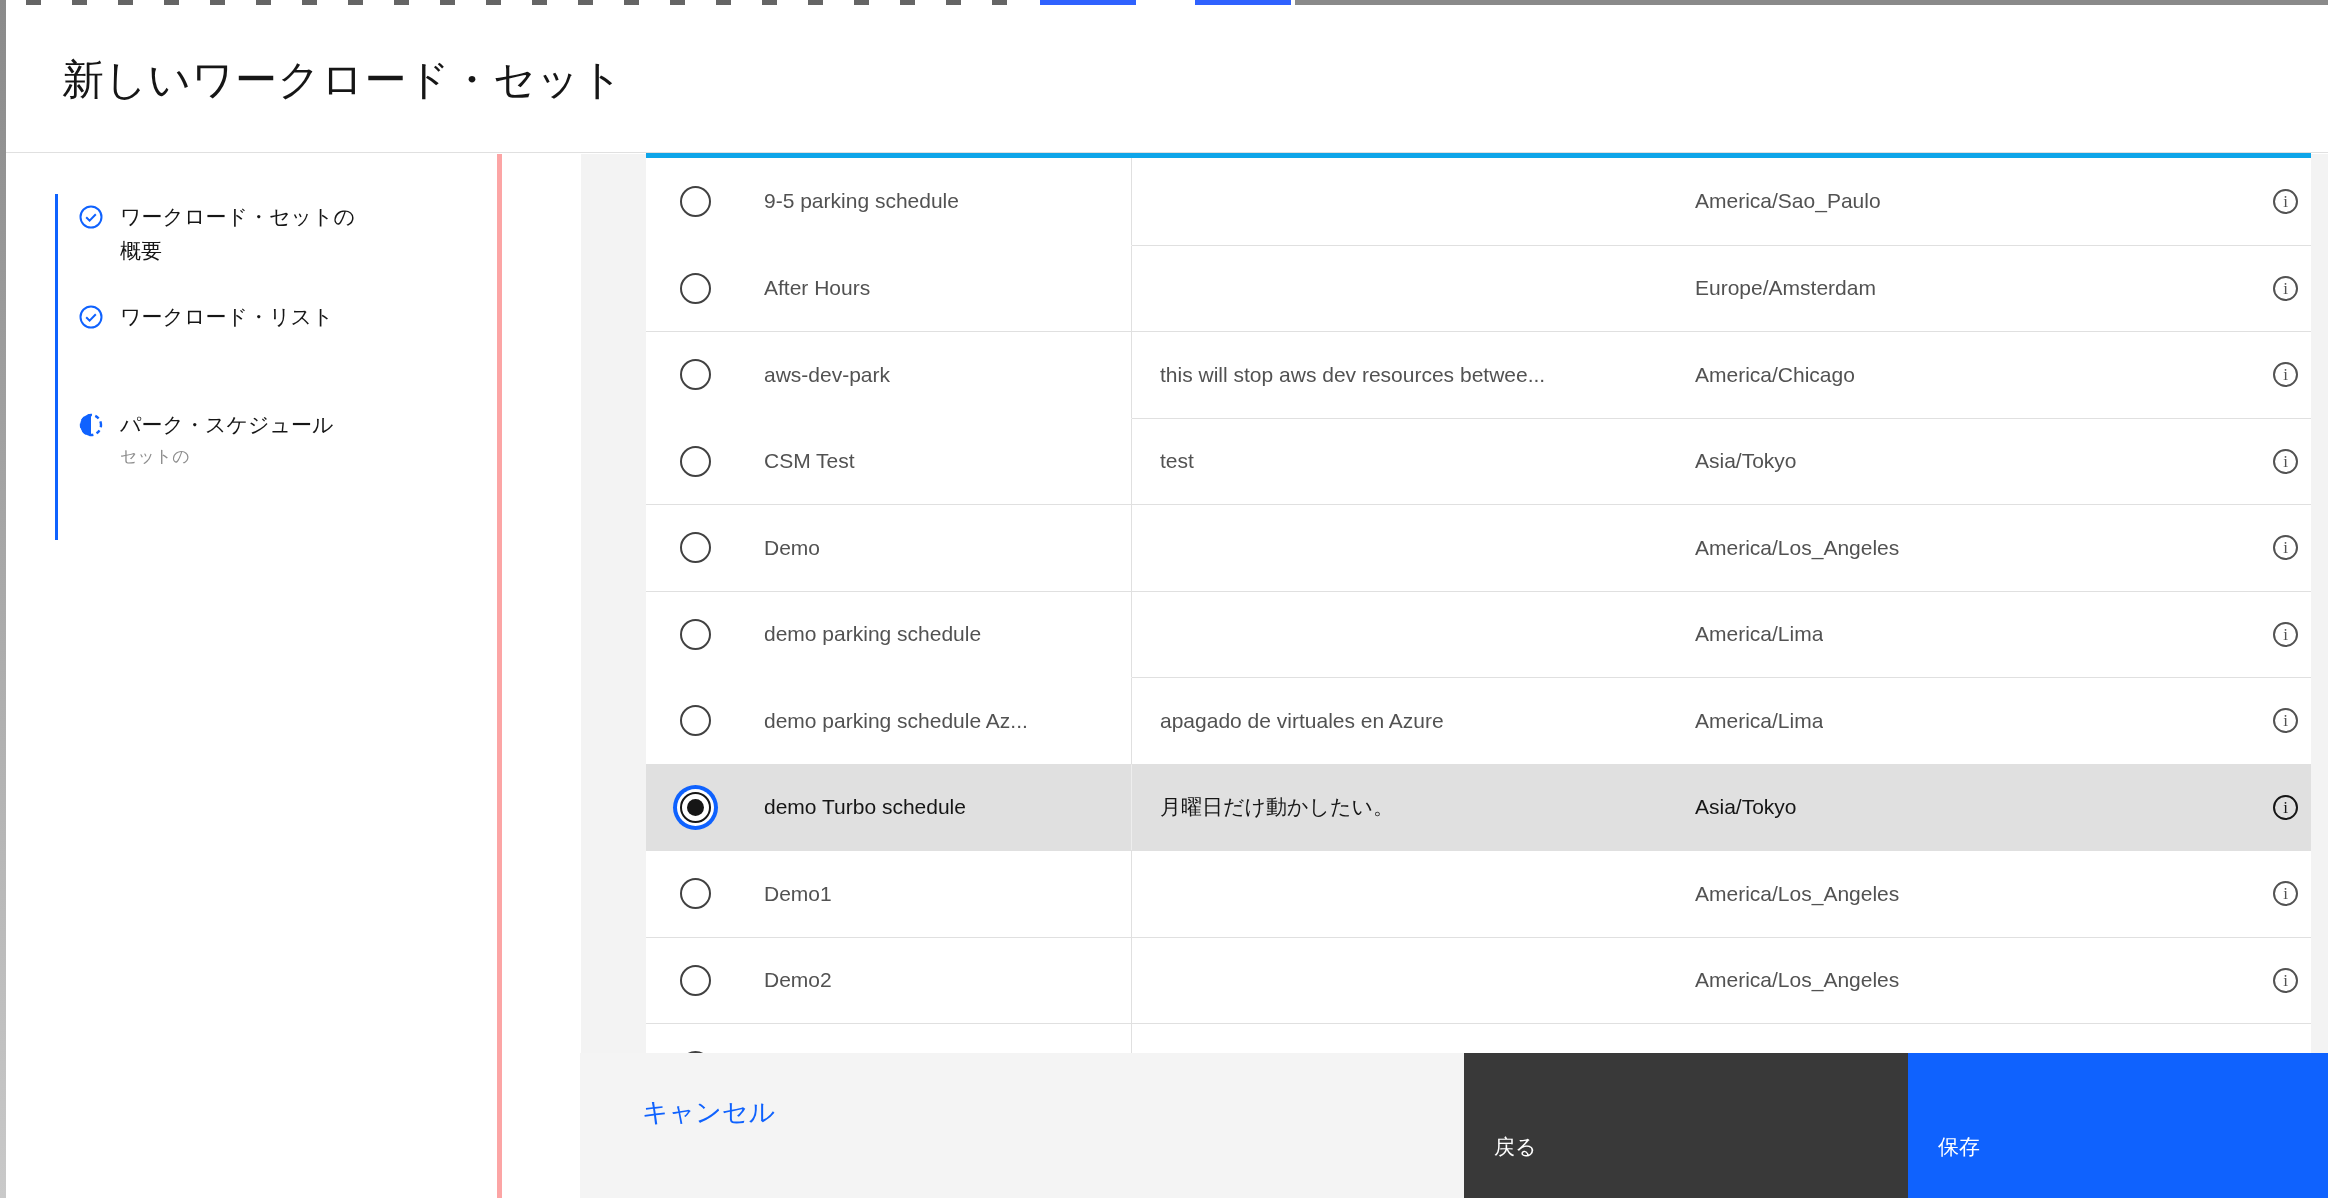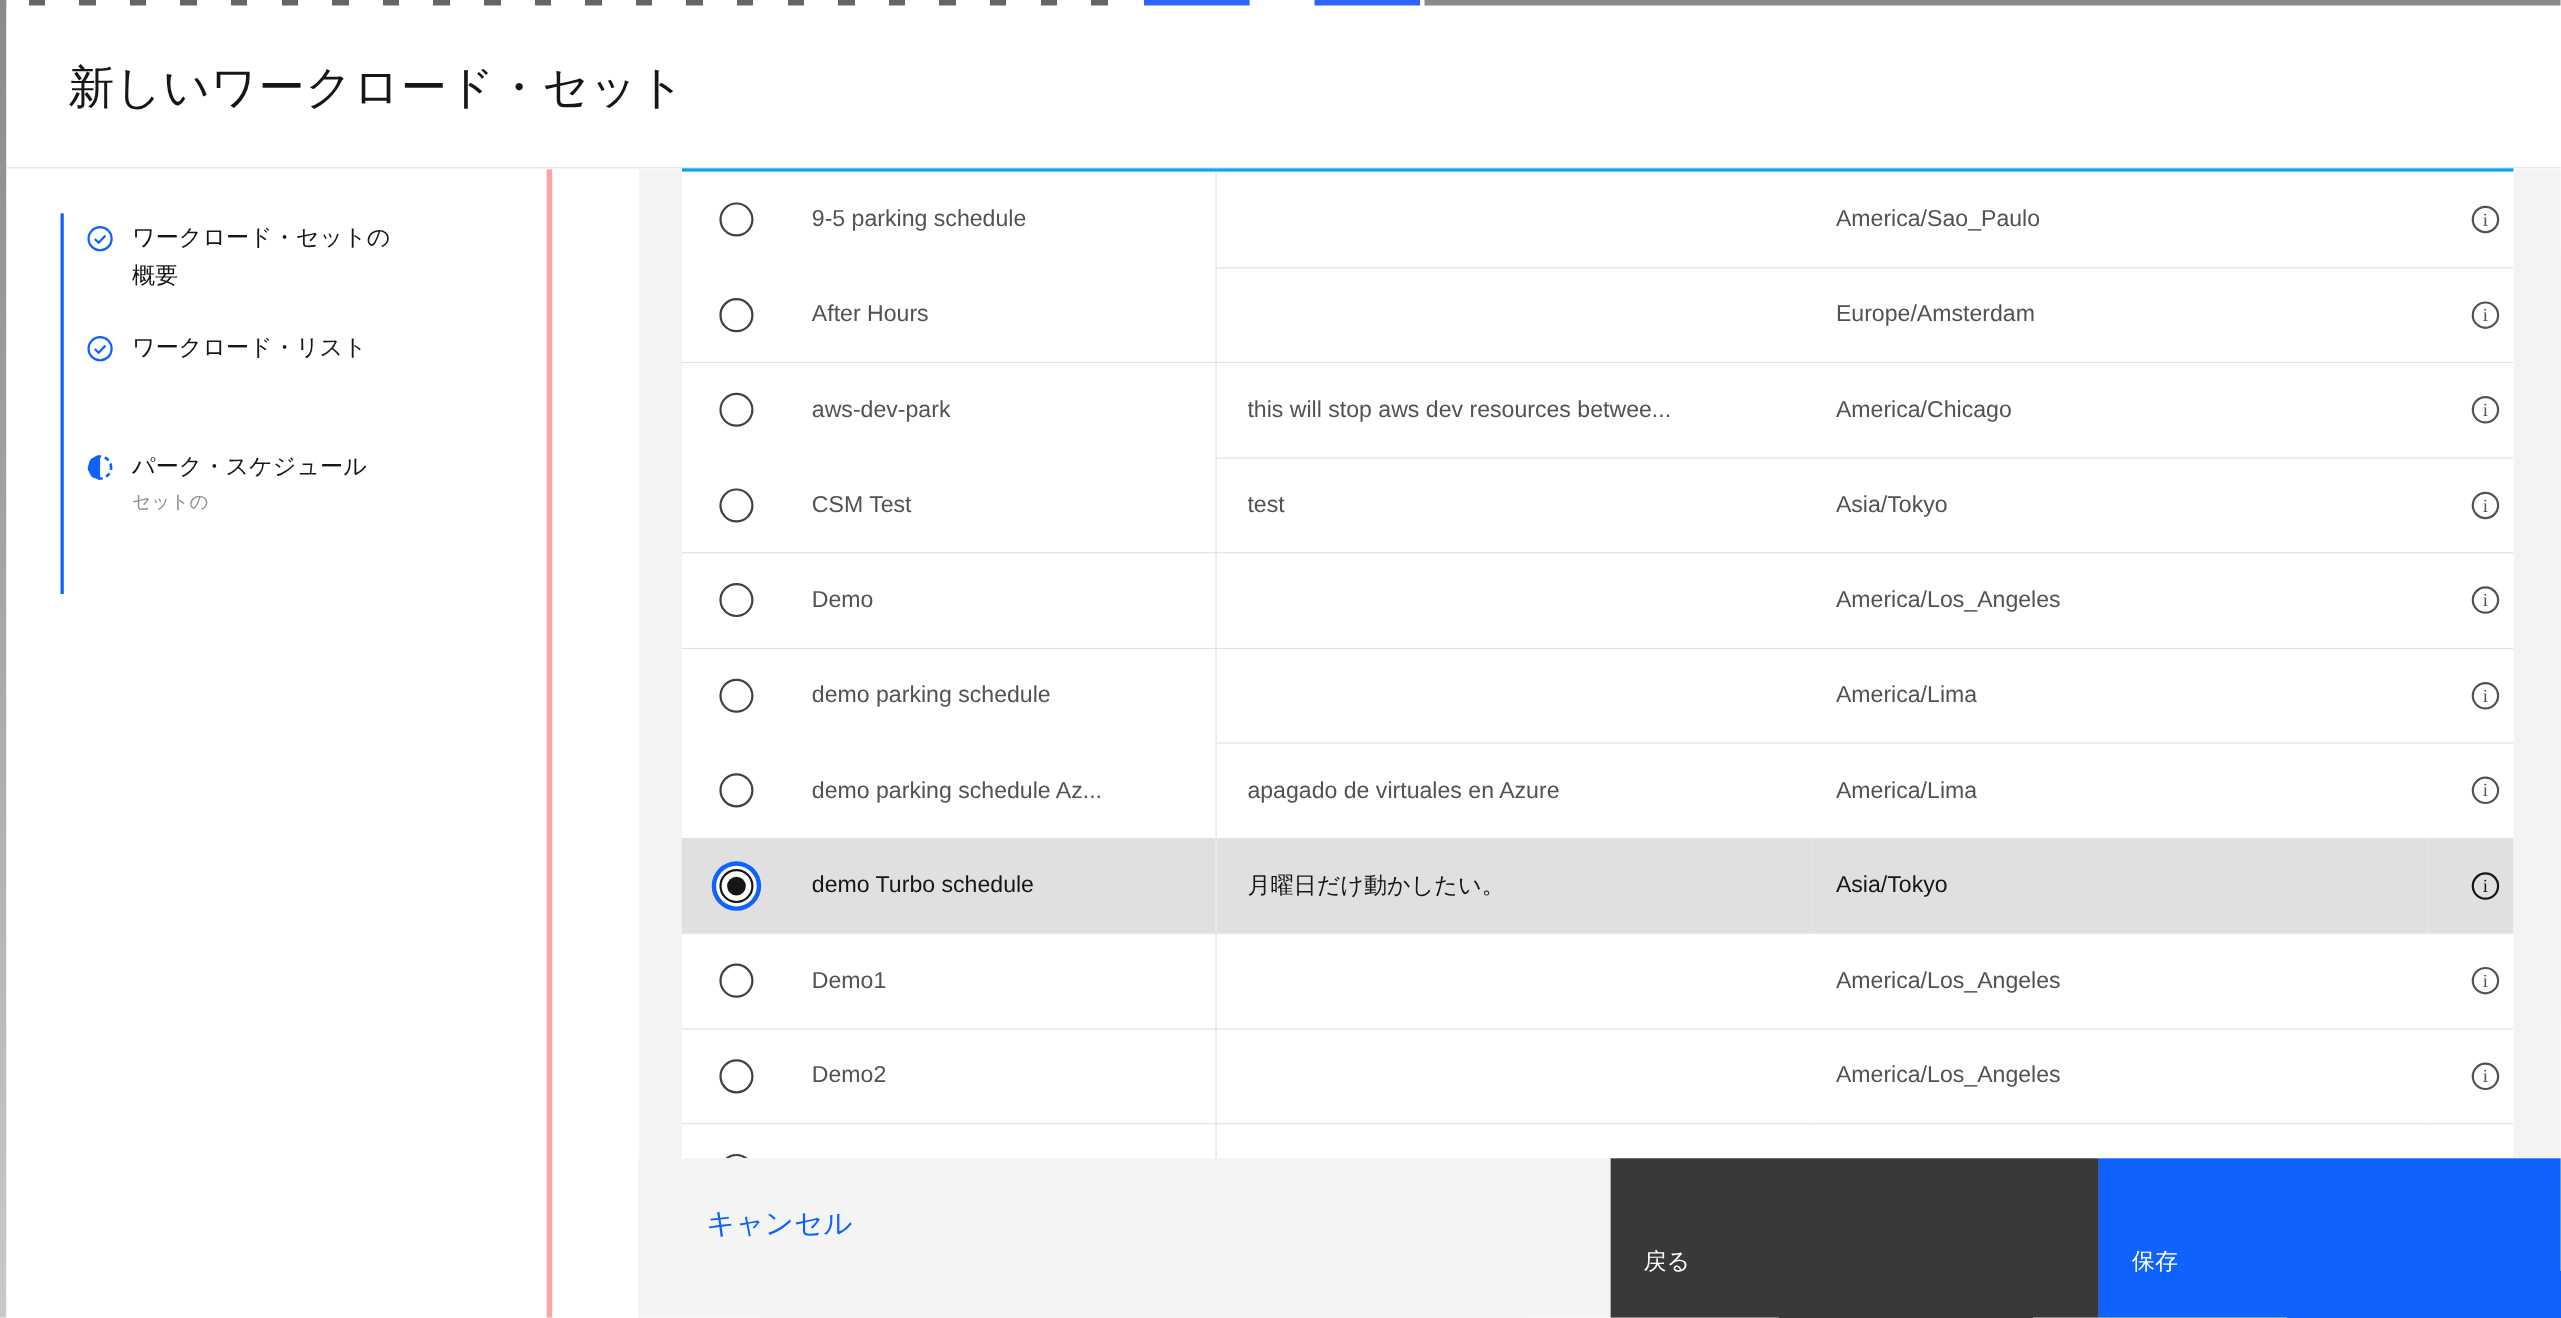--- a/index.html
+++ b/index.html
@@ -48,22 +48,22 @@
   .step-2 { top:146px; }
   .step-3 { top:254px; }
   .step-icon { width:24px; height:24px; flex:none; margin-top:5px; }
   .step-text { font-size:21px; line-height:34px; color:#161616; }
   .step-sub { font-size:17px; line-height:26px; color:#8d8d8d; margin-top:2px; }
 
   
   .content-bg { position:absolute; left:575px; top:147px; right:0; bottom:145px; background:#f3f3f3; }
 
   .table {
-    position:absolute; left:614px; top:146px; width:1665px; bottom:145px;
-    background:#fff; border-top:3px solid #0ea5e9; overflow:hidden;
+    position:absolute; left:640px; top:146px; width:1665px; bottom:145px;
+    background:#fff; border-top:5px solid #0ea5e9; overflow:hidden;
   }
   .row { display:flex; height:86.5px; cursor:pointer; }
   .cell { display:flex; align-items:center; border-top:1px solid #e0e0e0; }
   .row:first-child .cell { border-top:none; }
   .row.no-c1-border .c1 { border-top-color:transparent; }
   .c1 { width:486px; padding-left:34px; border-right:1px solid #e0e0e0; }
   .c2 { width:542px; padding-left:28px; }
   .c3 { flex:1; padding-left:21px; }
   .c4 { width:78px; justify-content:flex-end; padding-right:13px; }
   .cell-text { font-size:21px; color:#525252; white-space:nowrap; overflow:hidden; }

